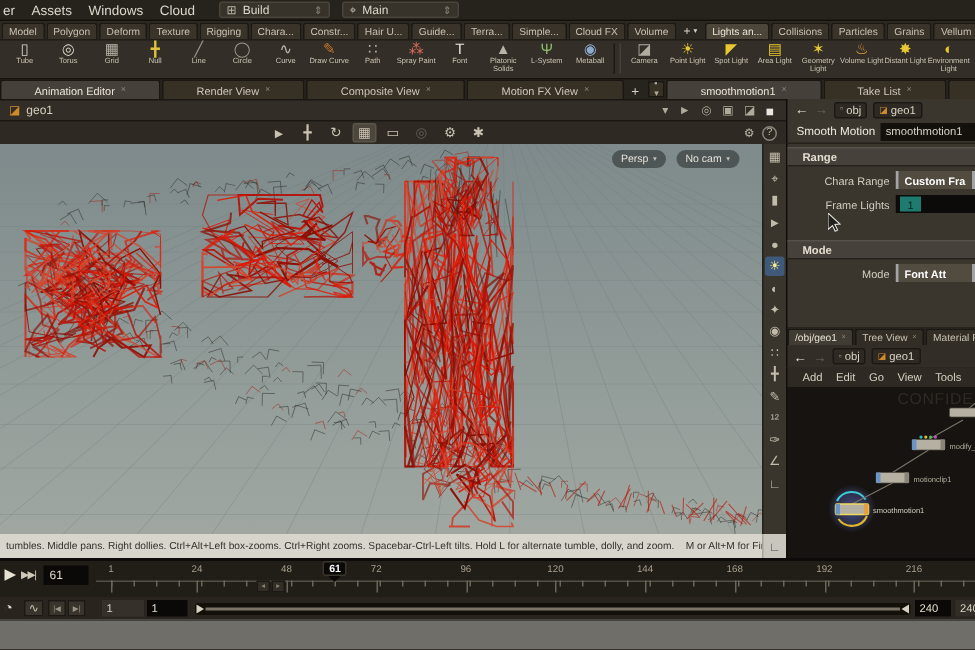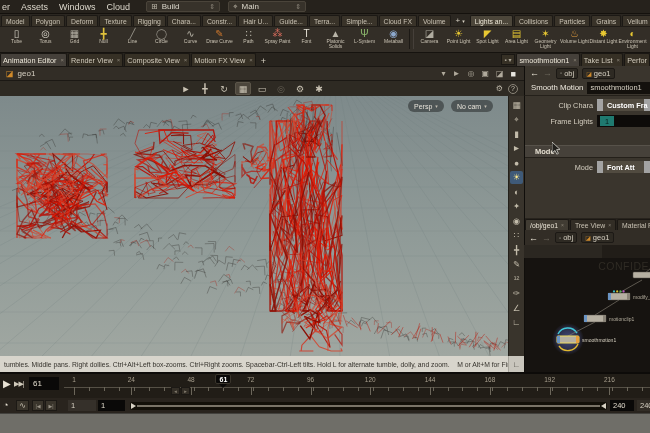--- a/index.html
+++ b/index.html
@@ -27,21 +27,21 @@
   #shelftools{left:0;top:26px;width:650px;height:26px;background:#332e27;border-top:1px solid #201c17;
     display:flex;padding-left:2px;overflow:hidden}
   .tool{width:29px;display:flex;flex-direction:column;align-items:center;padding-top:1px;overflow:hidden;flex:0 0 29px}
   .tool .g{font-size:10px;line-height:11px;height:11px}
   .tool .lbl{font-size:5px;line-height:5px;color:#cac3b4;text-align:center;white-space:normal}
   .tooldiv{flex:0 0 5px;border-left:1px solid #1c1915;border-right:1px solid #46403a;margin:2px 1px;height:20px}
   
   #panetabs{left:0;top:52px;width:650px;height:14px;background:#27231d;border-top:1px solid #16130f;
     display:flex;align-items:flex-end;gap:1px;font-size:7.3px;overflow:hidden}
   .ptab{background:#363025;border:1px solid #1a1713;border-bottom:none;height:13px;display:flex;
-    align-items:center;gap:4px;padding:0 2px;color:#cfc8b9;border-radius:2px 2px 0 0;white-space:nowrap}
+    align-items:center;gap:4px;padding:0 22px;color:#cfc8b9;border-radius:2px 2px 0 0;white-space:nowrap}
   .ptab.active{background:#45403a;color:#ece6d8}
   .ptab .x{color:#8a8376;font-size:6px}
   .plus{color:#d8d2c4;font-size:9px;padding:0 4px}
   #rtabspacer{flex:1}
   .miniw{background:#363025;border:1px solid #1a1713;height:11px;display:flex;align-items:center;
     gap:2px;padding:0 3px;font-size:6px;color:#b0aa9c;margin-bottom:1px}
   
   #pathbar{left:0;top:66px;width:524px;height:14px;background:#322d26;border-top:1px solid #1a1713;
     display:flex;align-items:center;padding:0 8px 0 6px;gap:4px;font-size:8px}
   #pathbar .gi{color:#d08a2a;font-size:8px}
@@ -88,21 +88,21 @@
     align-items:center;padding-left:6px;gap:4px}
   #pheader .t{font-weight:normal;font-size:7.8px;color:#f0ebe0;white-space:nowrap}
   #pheader .nf{flex:1;height:12px;background:#14110d;color:#d8d2c4;font-size:7.5px;padding:1px 3px;
     overflow:hidden;white-space:nowrap}
   #params{top:96px;height:122px}
   .sechdr{height:13px;background:#46413a;border-top:1px solid #57524a;border-bottom:1px solid #24201a;
     font-weight:bold;font-size:7.5px;color:#e4ded0;display:flex;align-items:center;padding-left:10px;margin-top:2px}
   .prow{height:14px;display:flex;align-items:center;margin-top:2px}
   .plabel{width:72px;text-align:right;font-size:7.3px;color:#d4cec0;padding-right:4px;flex:0 0 72px;white-space:nowrap}
   .pctrl{flex:1;height:12px;overflow:hidden;display:flex;align-items:center}
-  .dropdown{background:#514b40;border:6px solid #a3a3a3;border-radius:2px;color:#fff;font-weight:bold;
+  .dropdown{background:#514b40;border:2px solid #a3a3a3;border-radius:2px;color:#fff;font-weight:bold;
     font-size:7.3px;padding:11px 4px;height:12px;display:flex;align-items:center;white-space:nowrap;min-width:100%}
   .tfield{background:#0d0b09;color:#e0dacb;font-size:7.3px;height:12px;padding:0 3px;width:100%;
     display:flex;align-items:center}
   .tsel{background:#1f7a70;color:#07211d;padding:0 5px;height:10px;display:flex;align-items:center}
   
   #nettabs{top:218px;height:12px;background:#27231d;display:flex;align-items:flex-end;gap:1px;
     font-size:6.8px;overflow:hidden}
   .ntab{background:#322d25;border:1px solid #1a1713;border-bottom:none;height:11px;display:flex;
     align-items:center;gap:3px;padding:0 4px;color:#c8c1b2;white-space:nowrap;border-radius:2px 2px 0 0}
   .ntab.active{background:#413c33;color:#e8e2d4}
@@ -991,22 +991,23 @@
       <span>geo1</span>
     </span>
   </div>
 
   <div id="pheader" class="abs rp">
     <span class="t">Smooth Motion</span>
     <span class="nf">smoothmotion1</span>
   </div>
 
   <div id="params" class="abs rp">
+    <div class="sechdr">Range</div>
     <div class="prow">
-      <span class="plabel">Clip Chara</span>
+      <span class="plabel">Chara Range</span>
       <span class="pctrl">
           <span class="dropdown">Custom Fra</span>
         </span>
     </div>
     <div class="prow">
       <span class="plabel">Frame Lights</span>
       <span class="pctrl">
           <span class="tfield">
             <span class="tsel">1</span>
           </span>
@@ -1040,20 +1041,27 @@
     <span class="fw" style="color:#6b665b;font-size:9px">→</span>
     <span class="bchip">
       <span class="ci">▫</span>
       <span>obj</span>
     </span>
     <span class="bchip">
       <span class="ci col">◪</span>
       <span>geo1</span>
     </span>
   </div>
+  <div id="netmenus" class="abs rp">
+      <div>Add</div>
+      <div>Edit</div>
+      <div>Go</div>
+      <div>View</div>
+      <div>Tools</div>
+    </div>
   <div id="netcanvas" class="abs rp">
     <div id="watermark">CONFIDE</div>
     <svg id="netsvg" width="126" height="116">
       <defs>
         <radialGradient id="halog">
           <stop offset="0" stop-color="#6a7ae0" stop-opacity="0.55"></stop>
           <stop offset="0.7" stop-color="#6a7ae0" stop-opacity="0.25"></stop>
           <stop offset="1" stop-color="#6a7ae0" stop-opacity="0"></stop>
         </radialGradient>
       </defs>

